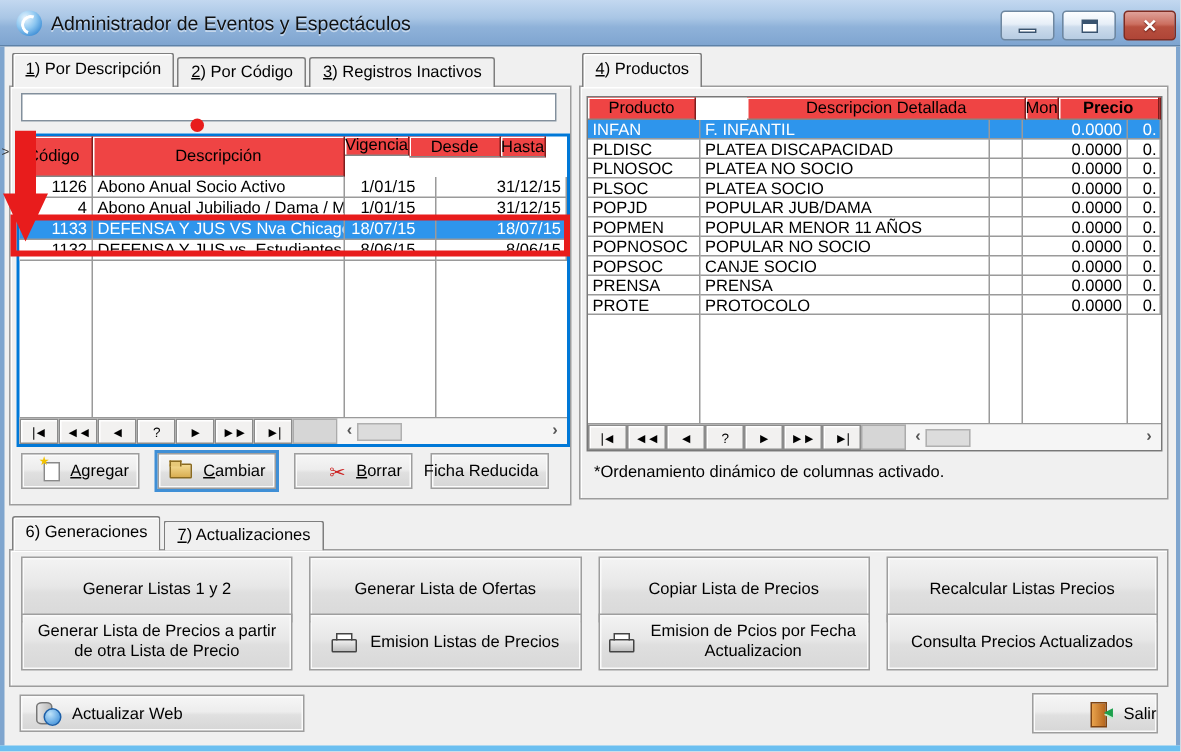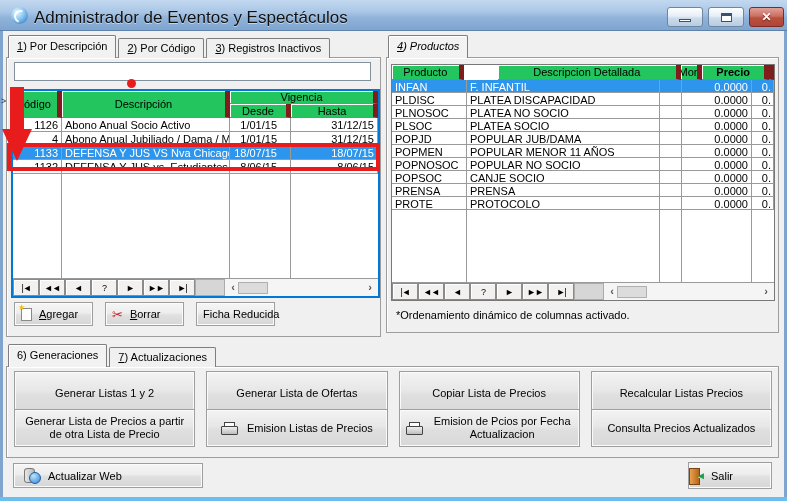--- a/index.html
+++ b/index.html
@@ -9,21 +9,21 @@
   .win{position:relative;width:787px;height:501px;background:#F0F0F0;overflow:hidden;}
 
   
   .titlebar{position:absolute;left:0;top:0;width:787px;height:31px;
     background:linear-gradient(180deg,#C3D8F0 0%,#A9C6E5 40%,#8FB2D9 60%,#7FA5D0 100%);
     border-bottom:1px solid #5E82A8;}
   .appicon{position:absolute;left:11px;top:7px;width:17px;height:17px;border-radius:50%;
     background:radial-gradient(circle at 35% 30%,#EAF6FF,#8CC6F0 45%,#3E8ED6 80%,#2B6CB4);}
   .appicon::after{content:'';position:absolute;left:3px;top:3px;width:9px;height:9px;border:2px solid #FFF;
     border-right-color:transparent;border-bottom-color:transparent;border-radius:50%;transform:rotate(-25deg);}
-  .title{position:absolute;left:34px;top:8px;font-size:17px;color:#111;text-shadow:0 1px 0 rgba(255,255,255,.5);white-space:nowrap;}
+  .title{position:absolute;left:34px;top:8px;font-size:13px;color:#111;text-shadow:0 1px 0 rgba(255,255,255,.5);white-space:nowrap;}
   .tb-btn{position:absolute;top:7px;height:20px;border-radius:3px;display:flex;align-items:center;justify-content:center;}
   .tb-min,.tb-max{width:36px;border:1px solid #6E87A0;
     background:linear-gradient(180deg,#FDFEFF,#E6EEF7 45%,#CDDCEC 55%,#B7CCE2);}
   .tb-min{left:667px;} .tb-max{left:708px;}
   .tb-close{left:749px;width:35px;border:1px solid #7E2C22;
     background:linear-gradient(180deg,#DFA199,#CC6F60 45%,#B8503F 55%,#AF4537);}
   .glyph-min{width:12px;height:3px;background:#FFF;border:1px solid #39536F;margin-top:6px;}
   .glyph-max{width:11px;height:9px;background:#FFF;border:1px solid #39536F;border-top-width:3px;}
   .glyph-x{color:#FFF;font-weight:bold;font-size:12px;text-shadow:0 1px 1px #5E1510;line-height:1;}
   .edge{position:absolute;background:#7FA5CE;}
@@ -39,24 +39,24 @@
   .tabpage{position:absolute;background:#F0F0F0;border:1px solid #9D9D9D;box-shadow:inset 1px 1px 0 #FFF;z-index:1;}
 
   
   .search{position:absolute;left:14px;top:62px;width:357px;height:19px;border:1px solid #828F9C;background:#FFF;
     font-family:"Liberation Sans",sans-serif;font-size:11px;padding:0 3px;z-index:2;}
 
   
   .gridctrl{position:absolute;background:#FFF;display:flex;flex-direction:column;z-index:2;}
   .gridctrl.focused{border:2px solid var(--focus);}
   .gridctrl.plain{border:1px solid #787878;}
-  .gh{background:#22c55e;border-right:5px solid #7f1d1d;border-bottom:1px solid #858585;
+  .gh{background:#ef4444;border-right:1px solid #7f1d1d;border-bottom:1px solid #858585;
     box-shadow:inset 1px 1px 0 #FFF;display:flex;align-items:center;justify-content:center;overflow:hidden;white-space:nowrap;}
   .lhead{display:flex;height:27px;flex:none;}
-  .vigwrap{width:146px;display:flex;flex-direction:column;flex:1;}
+  .vigwrap{width:146px;display:flex;flex-direction:row;flex:1;}
   .vigtop{height:13px;flex:none;}
   .vigbot{display:flex;height:14px;flex:none;}
   .grow{display:flex;height:14px;background:#FFF;flex:none;}
   .grow2{display:flex;height:13px;background:#FFF;flex:none;}
   .sel{background:var(--sel);color:#FFF;}
   .gc{border-right:1px solid #9A9A9A;border-bottom:1px solid #9A9A9A;overflow:hidden;white-space:nowrap;line-height:12px;padding-top:1px;}
   .lc0{width:49px;text-align:right;padding-right:3px;}
   .lc1{width:168px;padding-left:3px;}
   .lc2{width:61px;text-align:right;padding-right:13px;}
   .lc3{flex:1;text-align:right;padding-right:3px;}
@@ -72,21 +72,21 @@
   .navrow{height:18px;flex:none;display:flex;align-items:stretch;background:#F0F0F0;border-top:1px solid #9A9A9A;}
   .navbtn{width:26px;display:flex;align-items:center;justify-content:center;font-size:9px;letter-spacing:-1px;
     background:#F2F1F0;border:1px solid #8B8B8B;box-shadow:inset 1px 1px 0 #FFF;cursor:default;}
   .navfill{width:30px;background:#D6D6D6;border:1px solid #ABABAB;}
   .sb{flex:1;display:flex;align-items:center;background:#F5F5F5;padding:0 3px;}
   .sb-arrow{color:#555;font-size:11px;font-weight:bold;line-height:1;width:10px;text-align:center;}
   .sb-thumb{width:30px;height:12px;background:#DCDCDC;border:1px solid #B0B0B0;}
   .sb-track{flex:1;}
 
   
-  .btn{display:flex;align-items:center;justify-content:flex-start;gap:7px;
+  .btn{display:flex;align-items:center;justify-content:flex-end;gap:7px;
     background:linear-gradient(180deg,#F6F6F6,#EDEDED 45%,#E0E0E0 55%,#D6D6D6);
     border:1px solid #9E9E9E;box-shadow:inset 0 0 0 1px #FBFBFB;font-size:11px;cursor:default;white-space:nowrap;}
   .btn.focused{outline:2px solid #3F8FD6;outline-offset:0;}
   .btnrow{position:absolute;left:14px;top:302px;display:flex;gap:12px;z-index:2;}
   .btnrow .btn{width:79px;height:24px;}
   .bigrow{position:absolute;display:flex;gap:11px;z-index:2;}
   .bigbtn{flex:1;display:flex;align-items:center;justify-content:center;gap:10px;
     background:linear-gradient(180deg,#F3F3F3,#E7E7E7 45%,#DFDFDF 55%,#D8D8D8);
     border:1px solid #9E9E9E;box-shadow:inset 0 0 0 1px #FAFAFA;text-align:center;line-height:13px;cursor:default;padding:0 6px;}
   .footnote{position:absolute;left:396px;top:309px;z-index:2;}
@@ -208,30 +208,34 @@
           <span class="sb-arrow">›</span>
         </div>
       </div>
   </div>
 
   <div class="btnrow" id="lbuttons">
       <button class="btn">
         <span class="ic-new"></span>
         <span><u>A</u>gregar</span>
       </button>
+      <button class="btn focused">
+        <span class="ic-folder"></span>
+        <span><u>C</u>ambiar</span>
+      </button>
       <button class="btn">
         <span class="ic-scissors">✂</span>
         <span><u>B</u>orrar</span>
       </button>
       <button class="btn">
         <span>Ficha Reducida</span>
       </button>
     </div>
 
-  <div class="tabstrip" id="rtabs" style="left:388px;top:35px;font-style:italic;">
+  <div class="tabstrip" id="rtabs" style="left:388px;top:35px;">
       <div class="tab active"><u>4</u>) Productos</div>
     </div>
   <div class="tabpage" style="left:386px;top:57px;width:393px;height:276px;"></div>
 
   <div class="gridctrl plain" style="left:391px;top:64px;width:384px;height:237px;">
     <div style="display:flex;height:15px;flex:none;">
       <div class="gh" style="width:75px;">Producto</div>
       <div class="gh" style="width:193px;margin-left:34px;">Descripcion Detallada</div>
       <div class="gh" style="width:22px;">Mon</div>
       <div class="gh" style="width:70px;font-weight:bold;">Precio</div>

